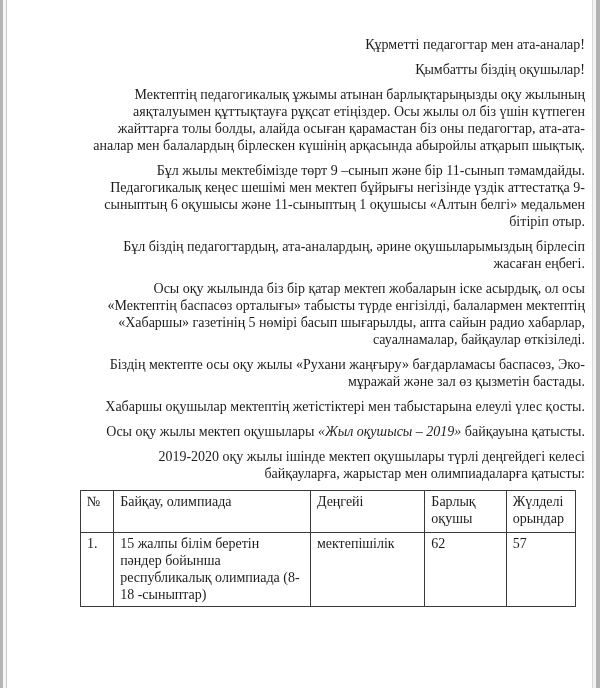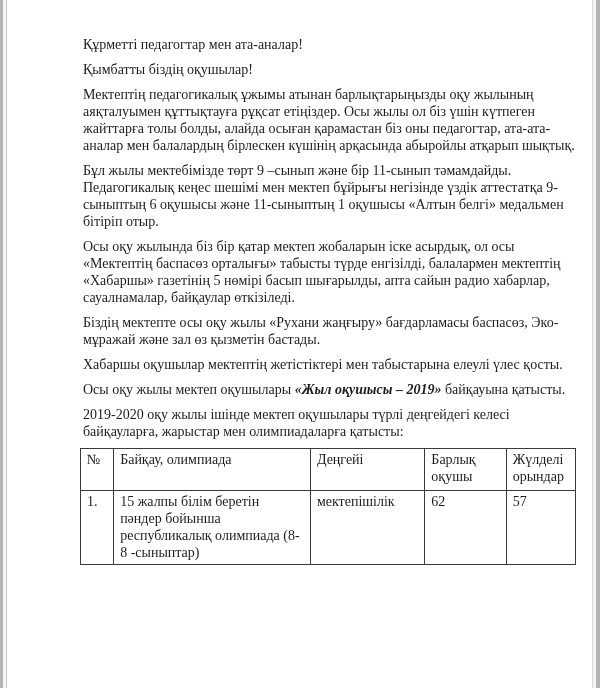--- a/index.html
+++ b/index.html
@@ -38,22 +38,22 @@
   .content {
     position: absolute;
     left: 83px;
     top: 36px;
     width: 502px;
     font-size: 14px;
     line-height: 17px;
     color: #1d1d1d;
     z-index: 1;
   }
-  p.para { margin: 0 0 8px 0; }
-  .em { font-weight: bold; font-style: italic; }
+  p.para { margin: 0 0 8px 0; text-align: right; }
+  .em { font-weight: normal; font-style: italic; }
   table.results {
     border-collapse: collapse;
     table-layout: fixed;
     margin-left: -3px;
     width: 496px;
     font-size: 14px;
     line-height: 17px;
     color: #1d1d1d;
   }
   table.results th, table.results td {
@@ -78,20 +78,21 @@
 <div class="screen">
   <div class="edge edge-left"></div>
   <div class="edge edge-right"></div>
 
   <div class="content">
     <p class="para">Құрметті педагогтар мен ата-аналар!</p>
     <p class="para">Қымбатты біздің оқушылар!</p>
 
     <p class="para">Мектептің педагогикалық ұжымы атынан барлықтарыңызды оқу жылының аяқталуымен құттықтауға рұқсат етіңіздер. Осы жылы ол біз үшін күтпеген жайттарға толы болды, алайда осыған қарамастан біз оны педагогтар, ата-ата-аналар мен балалардың бірлескен күшінің арқасында абыройлы атқарып шықтық.</p>
     <p class="para">Бұл жылы мектебімізде төрт 9 –сынып және бір 11-сынып тәмамдайды. Педагогикалық кеңес шешімі мен мектеп бұйрығы негізінде үздік аттестатқа 9-сыныптың 6 оқушысы және 11-сыныптың 1 оқушысы «Алтын белгі» медальмен бітіріп отыр.</p>
+    <p class="para">Бұл біздің педагогтардың, ата-аналардың, әрине оқушыларымыздың бірлесіп жасаған еңбегі.</p>
     <p class="para">Осы оқу жылында біз бір қатар мектеп жобаларын іске асырдық, ол осы «Мектептің баспасөз орталығы» табысты түрде енгізілді, балалармен мектептің «Хабаршы» газетінің 5 нөмірі басып шығарылды, апта сайын радио хабарлар, сауалнамалар, байқаулар өткізіледі.</p>
     <p class="para">Біздің мектепте осы оқу жылы «Рухани жаңғыру» бағдарламасы баспасөз, Эко-мұражай және зал өз қызметін бастады.</p>
     <p class="para">Хабаршы оқушылар мектептің жетістіктері мен табыстарына елеулі үлес қосты.</p>
 
     <p class="para"><span>Осы оқу жылы мектеп оқушылары </span><span class="em">«Жыл оқушысы – 2019»</span><span> байқауына қатысты.</span></p>
 
     <p class="para">2019-2020 оқу жылы ішінде мектеп оқушылары түрлі деңгейдегі келесі байқауларға, жарыстар мен олимпиадаларға қатысты:</p>
 
     <table class="results">
       <colgroup>
@@ -106,21 +107,21 @@
           <th>№</th>
           <th>Байқау, олимпиада</th>
           <th>Деңгейі</th>
           <th>Барлық оқушы</th>
           <th>Жүлделі орындар</th>
         </tr>
       </thead>
       <tbody>
         <tr>
           <td>1.</td>
-          <td>15 жалпы білім беретін пәндер бойынша республикалық олимпиада (8-8 -сыныптар)</td>
+          <td>15 жалпы білім беретін пәндер бойынша республикалық олимпиада (8-18 -сыныптар)</td>
           <td>мектепішілік</td>
           <td>62</td>
           <td>57</td>
         </tr>
       </tbody>
     </table>
   </div>
 </div>
 
 </body></html>

